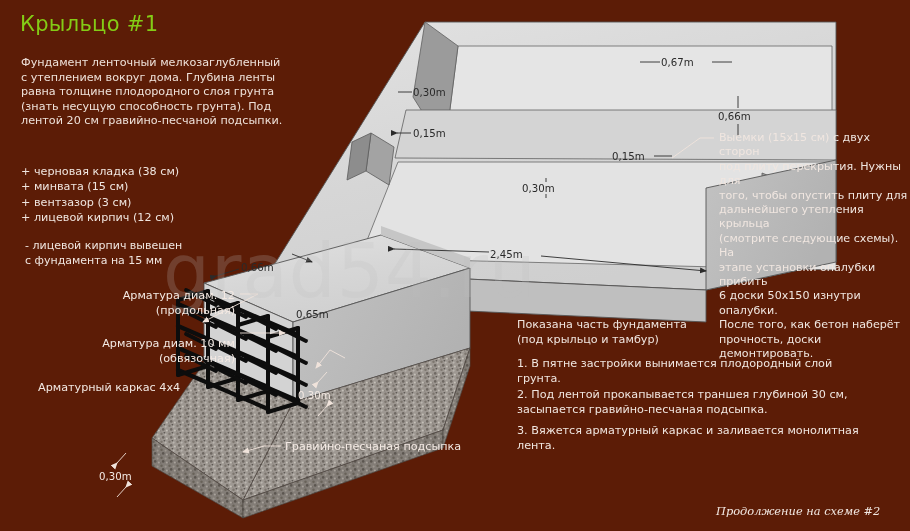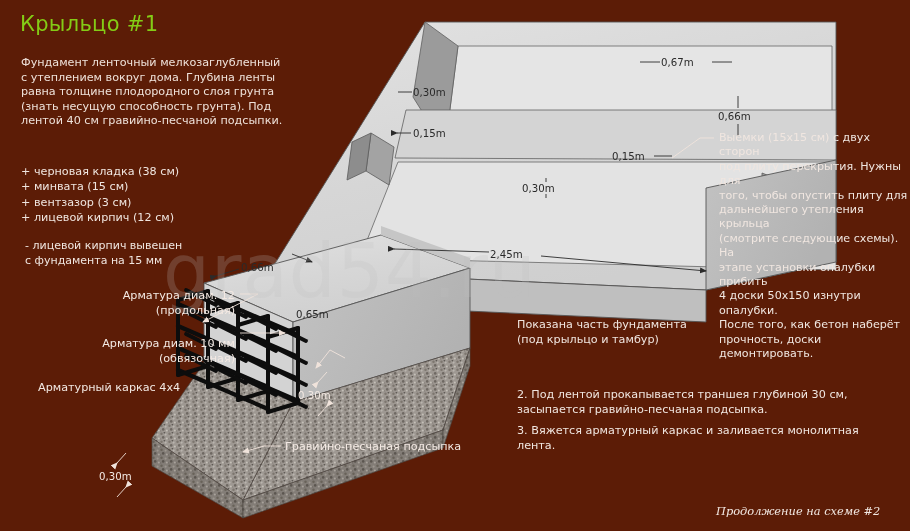--- a/index.html
+++ b/index.html
@@ -363,21 +363,21 @@
   </svg>
 
   <div id="watermark">grad54.ru</div>
 
   <div class="txt" id="title">Крыльцо #1</div>
 
   <div class="txt" id="intro-para">Фундамент ленточный мелкозаглубленный
 с утеплением вокруг дома. Глубина ленты
 равна толщине плодородного слоя грунта
 (знать несущую способность грунта). Под
-лентой 40 см гравийно-песчаной подсыпки.</div>
+лентой 20 см гравийно-песчаной подсыпки.</div>
 
 
   <div class="txt" id="layers-list">+ черновая кладка (38 см)
 + минвата (15 см)
 + вентзазор (3 см)
 + лицевой кирпич (12 см)</div>
 
   <div class="txt" id="overhang-note">- лицевой кирпич вывешен
 с фундамента на 15 мм</div>
 
@@ -391,27 +391,28 @@
 
 
   <div class="callout" id="cal-gravel">Гравийно-песчаная подсыпка</div>
 
   <div class="txt" id="excavation-note">Выемки (15х15 см) с двух сторон
 под плиту перекрытия. Нужны для
 того, чтобы опустить плиту для
 дальнейшего утепления крыльца
 (смотрите следующие схемы). На
 этапе установки опалубки прибить
-4 доски 50х150 изнутри опалубки.
+6 доски 50х150 изнутри опалубки.
 После того, как бетон наберёт
 прочность, доски демонтировать.</div>
 
   <div class="txt" id="steps-head">Показана часть фундамента
 (под крыльцо и тамбур)</div>
 
+  <div class="txt step" id="step-1">1. В пятне застройки вынимается плодородный слой грунта.</div>
 
   <div class="txt step" id="step-2">2. Под лентой прокапывается траншея глубиной 30 см,
 засыпается гравийно-песчаная подсыпка.</div>
 
   <div class="txt step" id="step-3">3. Вяжется арматурный каркас и заливается монолитная лента.</div>
 
   <div class="txt" id="continuation">Продолжение на схеме #2</div>
 
 </div>
 

